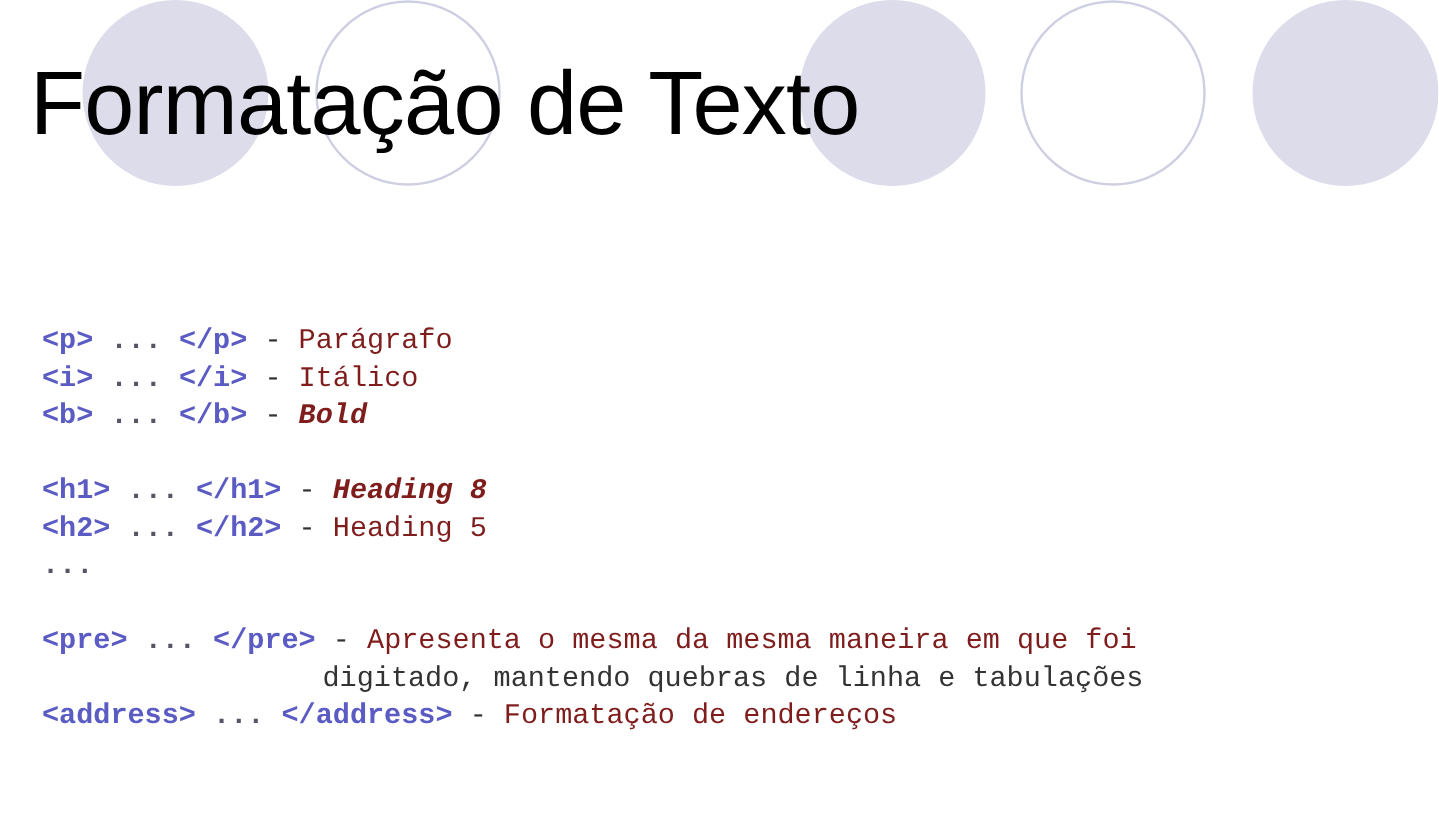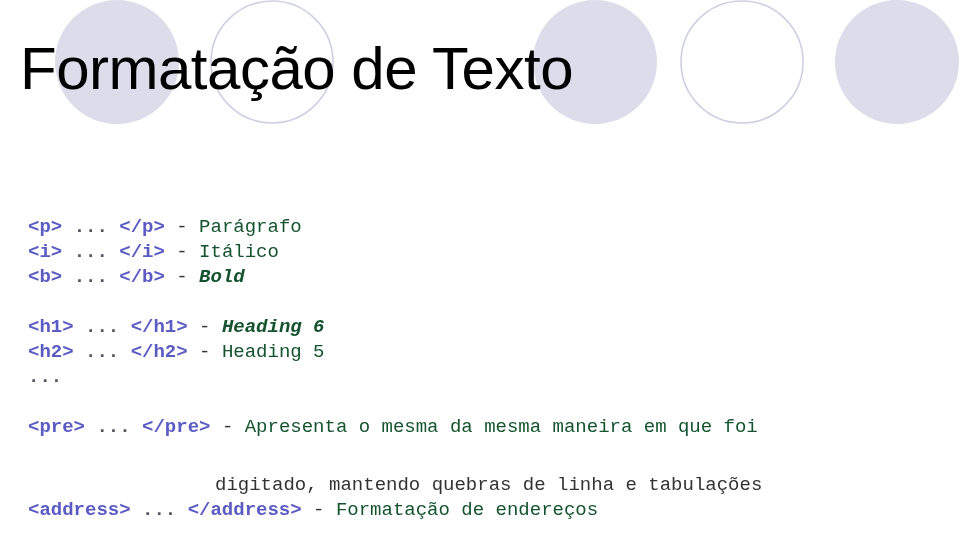--- a/index.html
+++ b/index.html
@@ -66,21 +66,21 @@
     font-weight: bold;
   }
   .dots {
     color: #555566;
     font-weight: bold;
   }
   .dash {
     color: #333333;
   }
   .desc {
-    color: #14532d;
+    color: #7f1d1d;
   }
   .desc.em {
     font-style: italic;
     font-weight: bold;
   }
 
   .spacer-line {
     height: 25px;
   }
 
@@ -93,21 +93,20 @@
     white-space: pre;
   }
 
   
   .cont-line {
     padding-left: 215px;
     font-size: 19px;
     line-height: 25px;
     color: #333333;
     white-space: pre;
-    margin-top: 33px;
   }
 </style>
 </head>
 <body>
 
 <div id="header-decoration">
   <svg width="959" height="130" viewBox="0 0 959 130" xmlns="http://www.w3.org/2000/svg">
     <circle cx="117" cy="62" r="62" fill="#dcdceb" stroke="none"></circle>
     <circle cx="272" cy="62" r="61" fill="#ffffff" stroke="#cfcfe4" stroke-width="1.6"></circle>
     <circle cx="595" cy="62" r="62" fill="#dcdceb" stroke="none"></circle>
@@ -121,21 +120,21 @@
 <div id="content">
 
   <div class="tag-line"><span class="tag">&lt;p&gt;</span> <span class="dots">...</span> <span class="tag">&lt;/p&gt;</span> <span class="dash">-</span> <span class="desc">Parágrafo</span></div>
 
   <div class="tag-line"><span class="tag">&lt;i&gt;</span> <span class="dots">...</span> <span class="tag">&lt;/i&gt;</span> <span class="dash">-</span> <span class="desc">Itálico</span></div>
 
   <div class="tag-line"><span class="tag">&lt;b&gt;</span> <span class="dots">...</span> <span class="tag">&lt;/b&gt;</span> <span class="dash">-</span> <span class="desc em">Bold</span></div>
 
   <div class="spacer-line"></div>
 
-  <div class="tag-line"><span class="tag">&lt;h1&gt;</span> <span class="dots">...</span> <span class="tag">&lt;/h1&gt;</span> <span class="dash">-</span> <span class="desc em">Heading 6</span></div>
+  <div class="tag-line"><span class="tag">&lt;h1&gt;</span> <span class="dots">...</span> <span class="tag">&lt;/h1&gt;</span> <span class="dash">-</span> <span class="desc em">Heading 8</span></div>
 
   <div class="tag-line"><span class="tag">&lt;h2&gt;</span> <span class="dots">...</span> <span class="tag">&lt;/h2&gt;</span> <span class="dash">-</span> <span class="desc">Heading 5</span></div>
 
   <div class="ellipsis-only">...</div>
 
 
   <div class="spacer-line"></div>
 
   <div class="tag-line"><span class="tag">&lt;pre&gt;</span> <span class="dots">...</span> <span class="tag">&lt;/pre&gt;</span> <span class="dash">-</span> <span class="desc">Apresenta o mesma da mesma maneira em que foi</span></div>
   <div class="cont-line">digitado, mantendo quebras de linha e tabulações</div>

